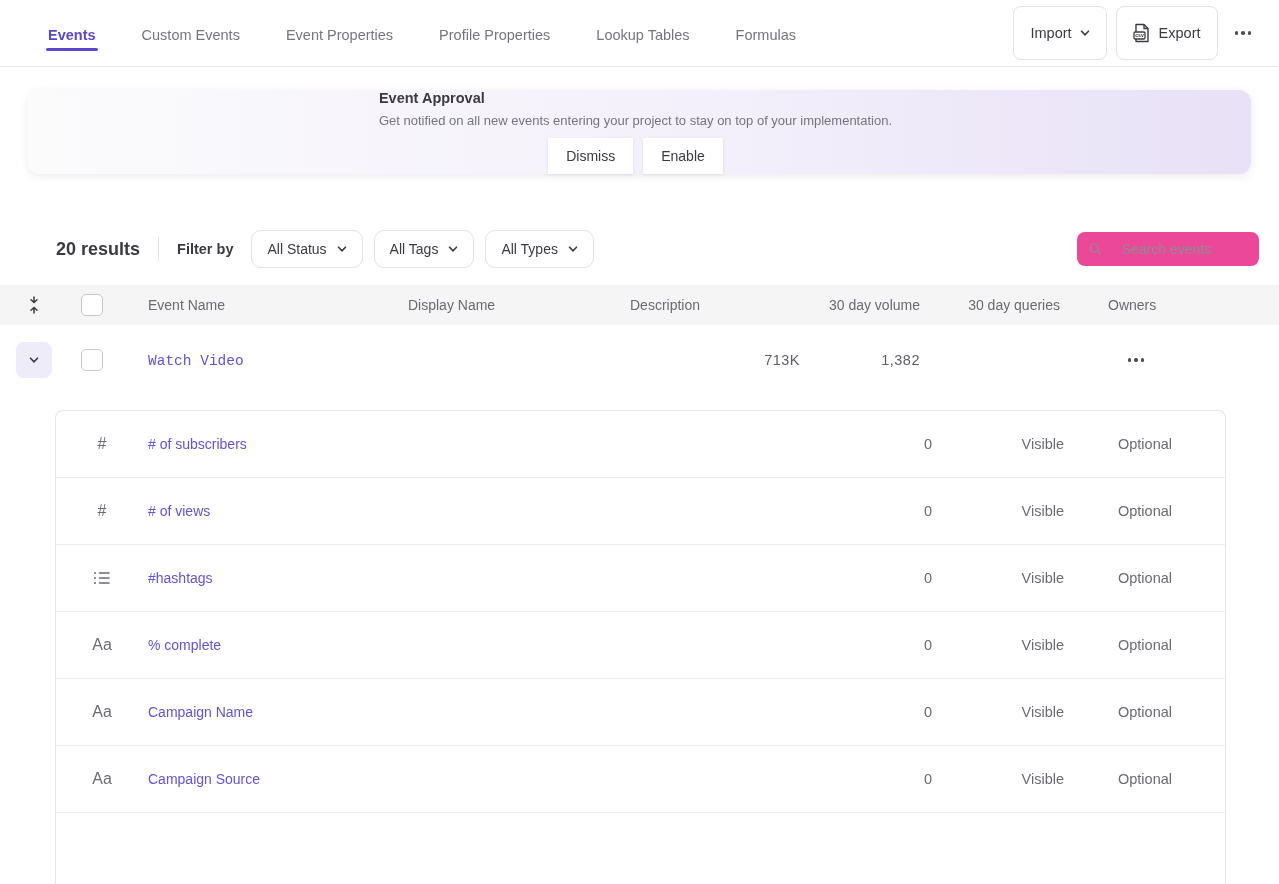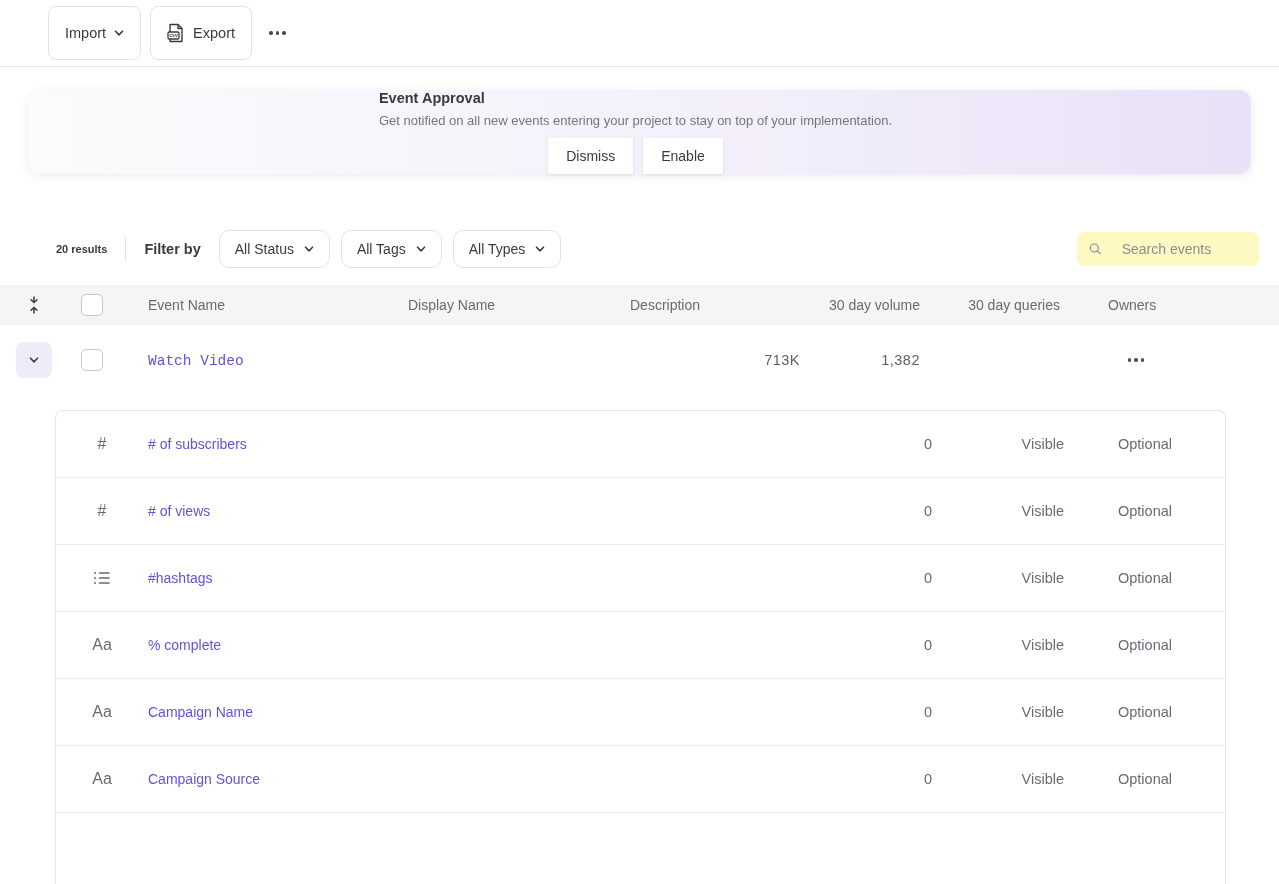--- a/index.html
+++ b/index.html
@@ -30,28 +30,28 @@
   .banner-title { font-size: 14.5px; font-weight: bold; color: #3b3a40; margin-bottom: 7px; }
   .banner-desc { font-size: 13px; color: #76757e; }
   .banner-actions { display: flex; gap: 10px; }
   .banner-btn { background: #fff; border: none; border-radius: 0; height: 36px; padding: 0 18px;
     font-size: 14px; color: #3b3a40; font-family: inherit; cursor: pointer;
     box-shadow: 0 1px 3px rgba(60,50,100,0.12); }
 
   
   .filterbar { position: absolute; top: 228px; left: 56px; right: 20px; height: 42px;
     display: flex; align-items: center; }
-  .results { font-size: 11px; font-weight: bold; color: #3b3a40; }
+  .results { font-size: 18px; font-weight: bold; color: #3b3a40; }
   .vdiv { width: 1px; height: 24px; background: #e3e2e6; margin: 0 18px; }
   .filterby { font-size: 14.5px; font-weight: bold; color: #3b3a40; margin-right: 18px; }
   .pill { display: inline-flex; align-items: center; gap: 10px; border: 1px solid #e3e2e6;
     border-radius: 10px; height: 38px; padding: 0 15px; font-size: 14px; font-weight: normal;
     color: #3b3a40; background: #fff; font-family: inherit; cursor: pointer; margin-right: 11px; }
   .search { margin-left: auto; display: flex; align-items: center; gap: 20px;
-    background: #fef9c3; border-radius: 8px; height: 34px; width: 182px; padding: 0 12px; }
+    background: #ec4899; border-radius: 8px; height: 34px; width: 182px; padding: 0 12px; }
   .search input { border: none; background: transparent; outline: none; font-size: 14px;
     color: #3b3a40; width: 100%; font-family: inherit; }
   .search input::placeholder { color: #8d8c94; }
 
   
   .grid { display: grid; grid-template-columns: 68px 62px 260px 222px 188px 120px 140px 130px 1fr; }
   .thead { position: absolute; top: 285px; left: 0; right: 0; height: 40px;
     background: #f5f5f6; align-items: center; font-size: 14px; color: #6b6a72; }
   .cell-pad { padding-left: 18px; }
   .num-col { text-align: right; }
@@ -83,20 +83,28 @@
   .ptype svg { display: block; }
   .pname { color: var(--link); font-size: 14px; cursor: pointer; }
   .pval, .pvis, .preq { text-align: right; color: #6b6a72; font-size: 14.5px; }
   .pvis { padding-right: 10px; }
   .preq { padding-right: 12px; }
 </style>
 </head>
 <body>
 
 <div class="topnav">
+  <div class="tabs">
+    <div class="tab active">Events</div>
+    <div class="tab">Custom Events</div>
+    <div class="tab">Event Properties</div>
+    <div class="tab">Profile Properties</div>
+    <div class="tab">Lookup Tables</div>
+    <div class="tab">Formulas</div>
+  </div>
   <div class="nav-actions">
     <button class="btn">
       <span>Import</span>
       <svg class="chev" viewBox="0 0 10 10" fill="none" stroke="#3b3a40" stroke-width="1.6" stroke-linecap="round">
           <path d="M1.5 3.2 L5 6.8 L8.5 3.2"></path>
         </svg>
     </button>
     <button class="btn">
       <svg width="18" height="20" viewBox="0 0 18 20">
         <path d="M3 1.5 h8 l4 4 v13 h-12 z" fill="none" stroke="#3b3a40" stroke-width="1.4" stroke-linejoin="round"></path>

